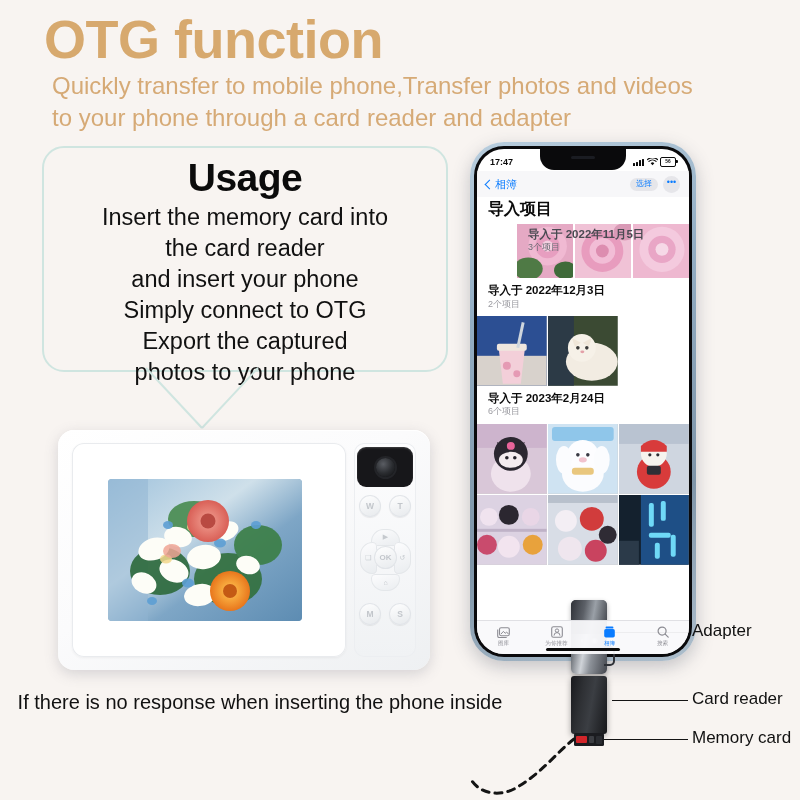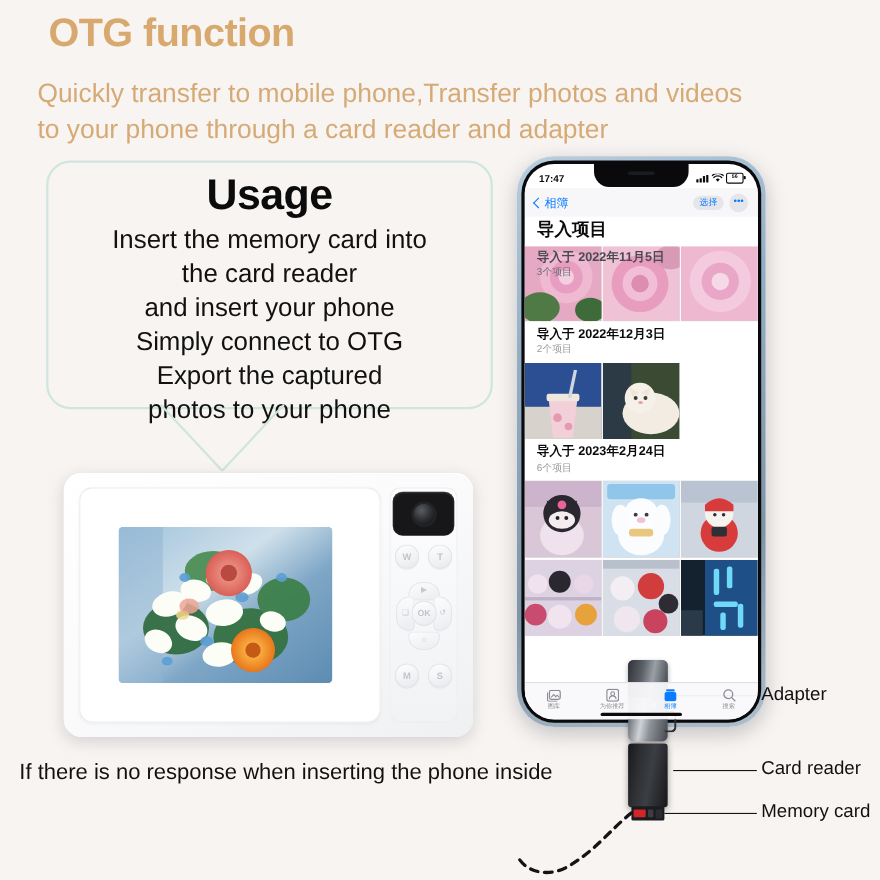--- a/index.html
+++ b/index.html
@@ -8,25 +8,25 @@
     background:#f8f4f1;
     font-family:"Liberation Sans","DejaVu Sans",sans-serif;
     -webkit-font-smoothing:antialiased;
   }
   .stage{position:absolute;inset:0;}
 
   
   .hdr{position:absolute;left:0;top:0;width:800px;}
   .hdr-title{
     position:absolute;left:44px;top:12px;
-    font-size:36px;font-weight:bold;letter-spacing:-0.5px;
+    font-size:54px;font-weight:bold;letter-spacing:-0.5px;
     color:#d7a96e;line-height:1;
   }
   .hdr-sub{
-    position:absolute;left:34px;top:70px;width:740px;
+    position:absolute;left:52px;top:70px;width:740px;
     font-size:24px;color:#d6aa76;line-height:1.33;font-weight:400;
   }
   .hdr-sub div{white-space:nowrap;}
 
   
   .bubble{
     position:absolute;left:42px;top:146px;width:406px;height:226px;
     border:2px solid #cfe5e0;border-radius:22px;background:#f8f4f1;
     box-sizing:border-box;
   }
@@ -384,21 +384,21 @@
           <span class="nav-right">
             <span class="pill">选择</span>
             <span class="dots">•••</span>
           </span>
         </div>
 
         <div class="pg-title">导入项目</div>
 
         <div class="scroll">
 
-          <div style="position:relative;">
+          <div style="position:relative;margin-left:40px;">
             <div class="grid">
               <div class="cell">
                 <svg width="100%" height="100%" viewBox="0 0 70 70" preserveAspectRatio="xMidYMid slice">
                   <rect width="70" height="70" fill="#e5a9c4"></rect>
                   <circle cx="38" cy="30" r="24" fill="#f0b9d2"></circle>
                     <circle cx="38" cy="30" r="15" fill="#e79ec0"></circle>
                   <circle cx="38" cy="30" r="7" fill="#f4cfe0"></circle>
                   <ellipse cx="14" cy="58" rx="18" ry="14" fill="#4f7a45"></ellipse>
                   <ellipse cx="60" cy="60" rx="14" ry="11" fill="#3f6b3a"></ellipse>
                 </svg>

